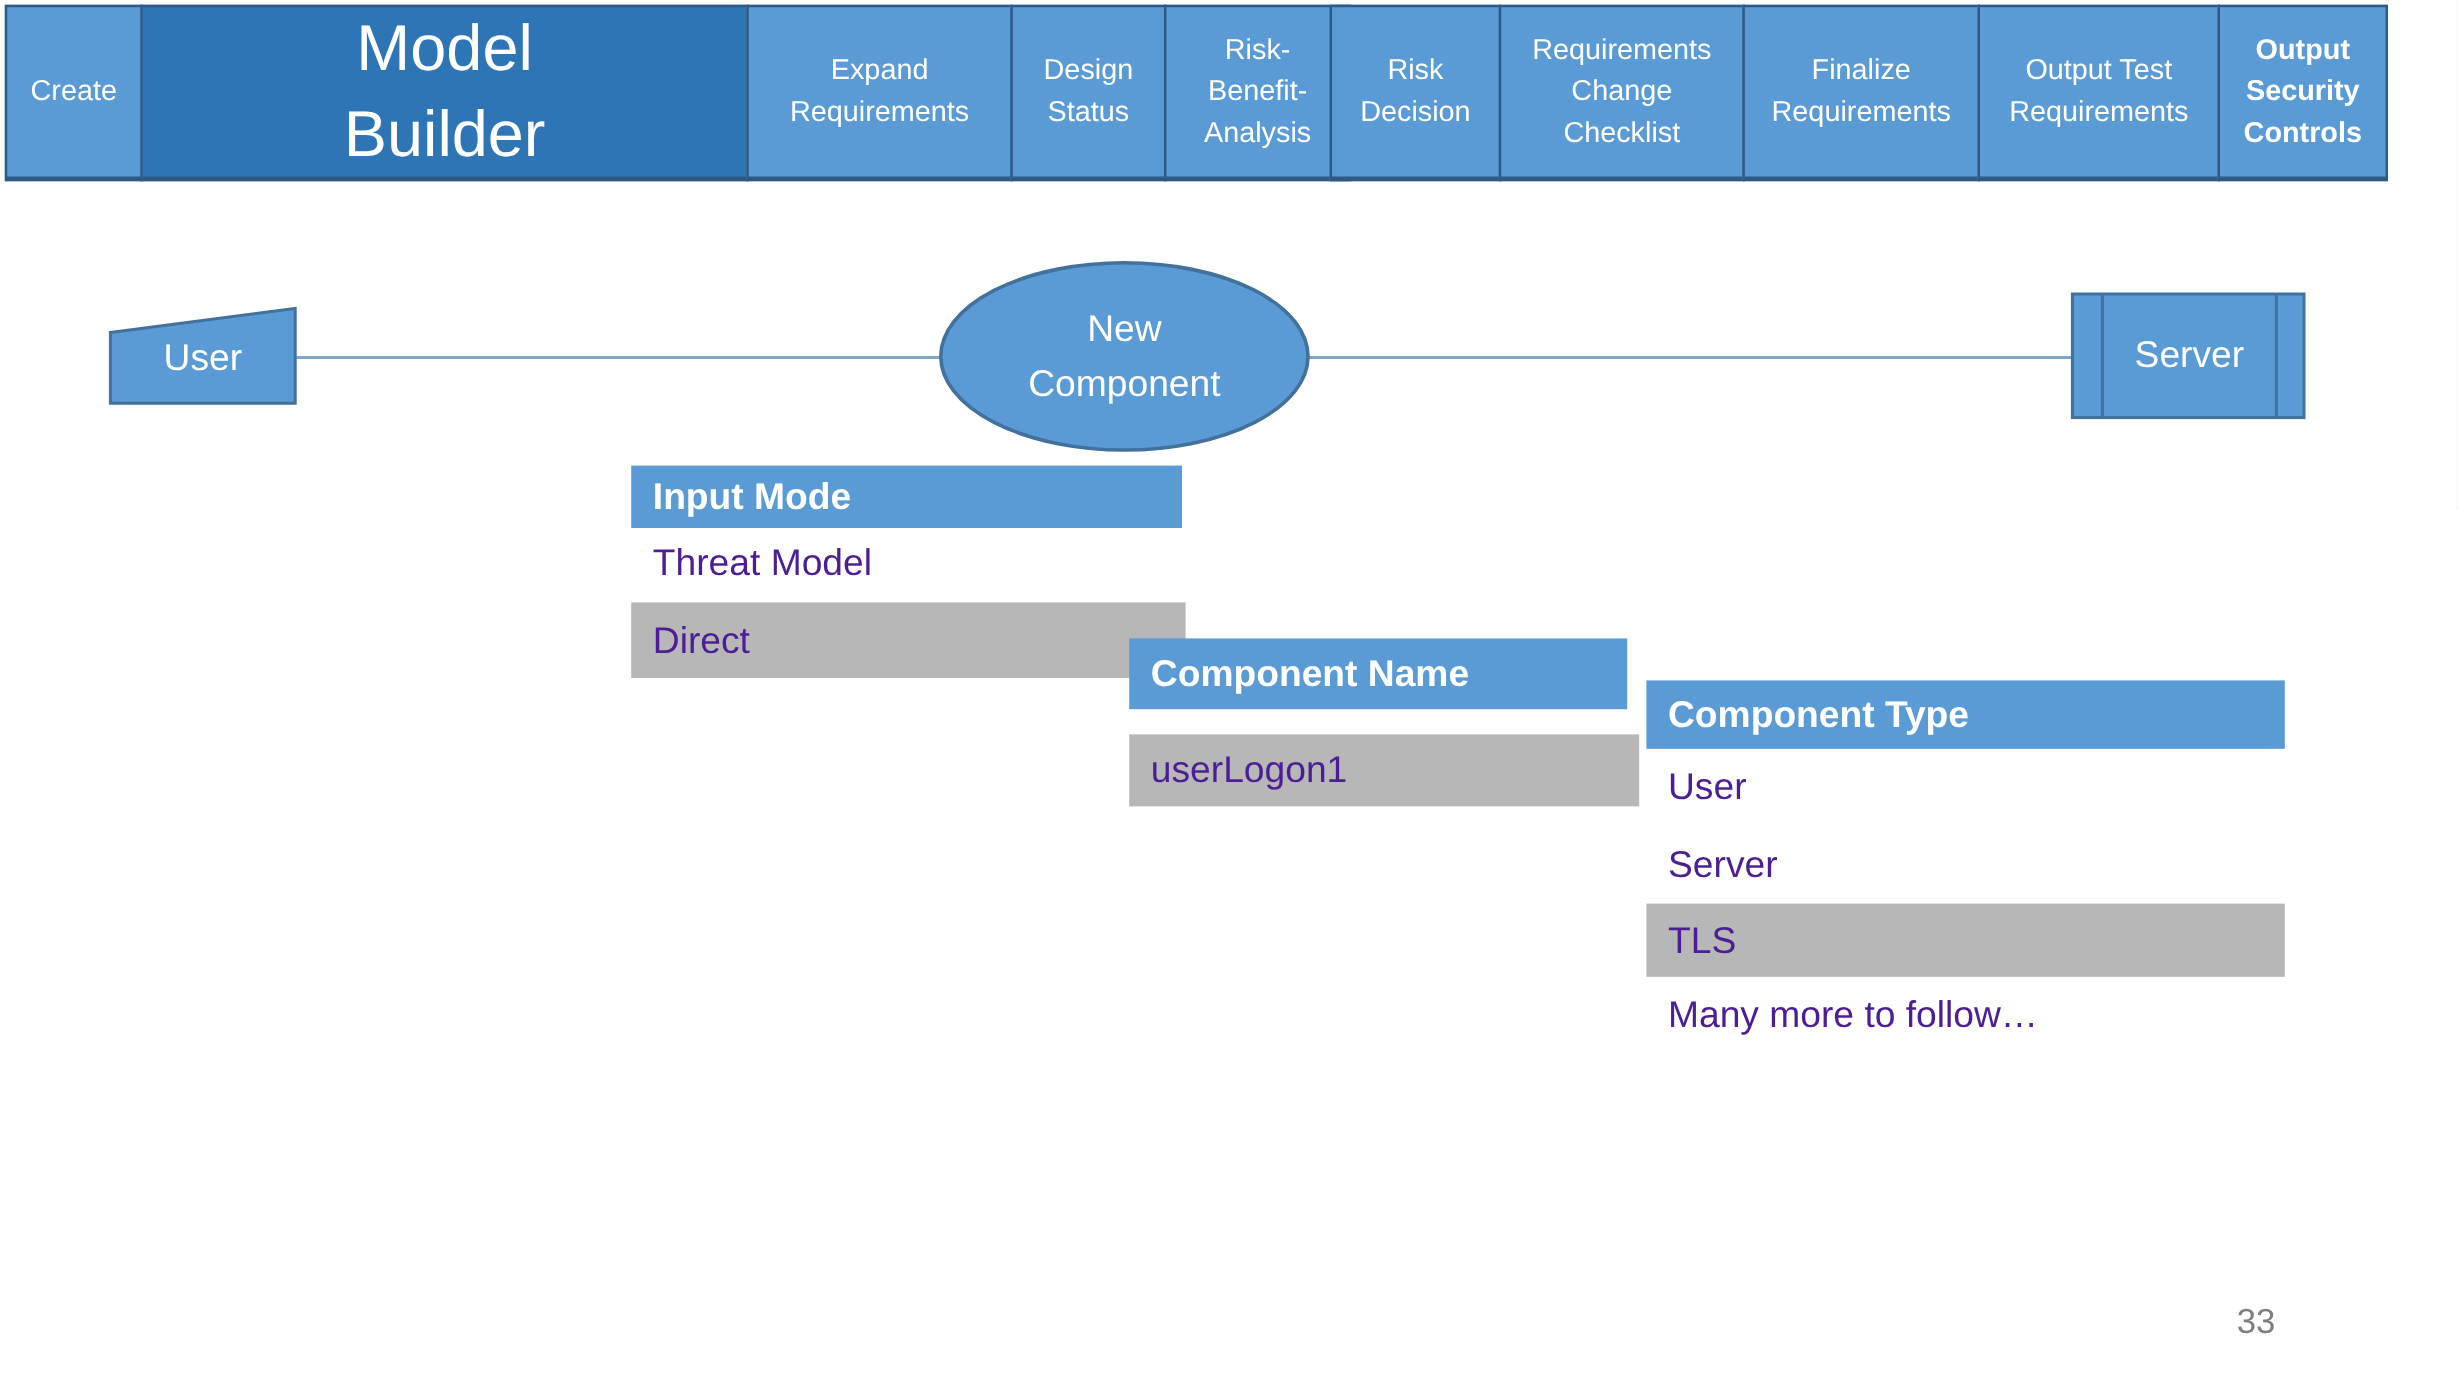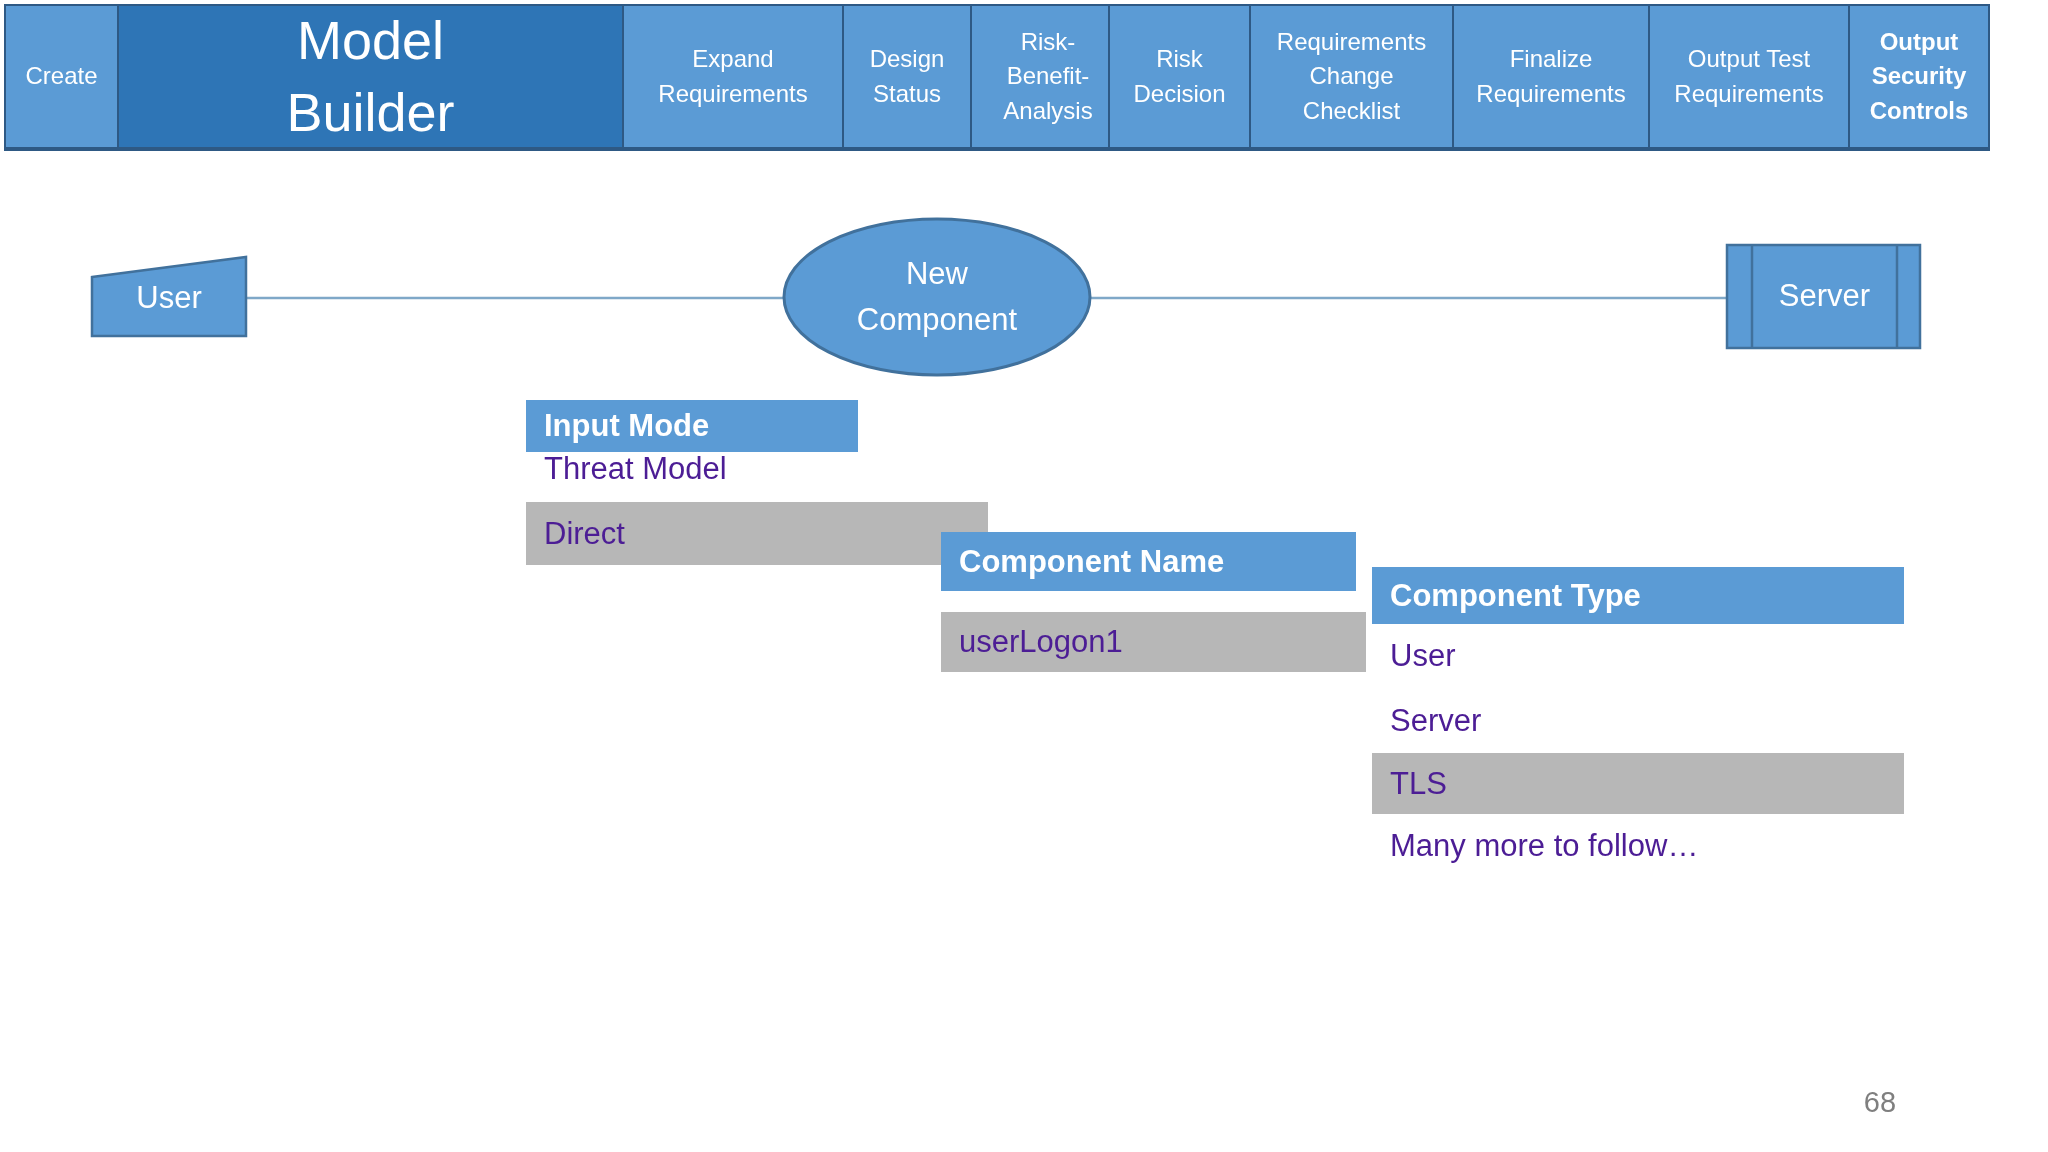--- a/index.html
+++ b/index.html
@@ -86,21 +86,21 @@
     box-sizing: border-box;
     color: #4c1d95;
     font-size: 31px;
     display: flex;
     align-items: center;
     padding-left: 18px;
     cursor: default;
   }
   .menu-item.highlighted { background: #B7B7B7; }
 
-  .im-header { left: 526px; top: 400px;  width: 332px; height: 52px; text-align: right; }
+  .im-header { left: 526px; top: 388px;  width: 459px; height: 52px; text-align: right; }
   .im-item-0 { left: 526px; top: 436px;  width: 410px; height: 66px; }
   .im-item-1 { left: 526px; top: 502px;  width: 462px; height: 63px; }
 
   .cn-header { left: 941px; top: 532px;  width: 415px; height: 59px; }
   .cn-item-0 { left: 941px; top: 566px;  width: 425px; height: 60px; margin-top: 46px; }
 
   .ct-header { left: 1372px; top: 567px; width: 532px; height: 57px; }
   .ct-item-0 { left: 1372px; top: 624px; width: 532px; height: 64px; }
   .ct-item-1 { left: 1372px; top: 688px; width: 532px; height: 65px; }
   .ct-item-2 { left: 1372px; top: 753px; width: 532px; height: 61px; }
@@ -172,15 +172,15 @@
 
   <div class="menu-header cn-header">Component Name</div>
   <div class="menu-item highlighted cn-item-0">userLogon1</div>
 
   <div class="menu-header ct-header">Component Type</div>
   <div class="menu-item ct-item-0">User</div>
   <div class="menu-item ct-item-1">Server</div>
   <div class="menu-item highlighted ct-item-2">TLS</div>
   <div class="menu-item ct-item-3">Many more to follow…</div>
 
-  <div class="page-number">68</div>
+  <div class="page-number">33</div>
 
 </div>
 
 </body></html>

